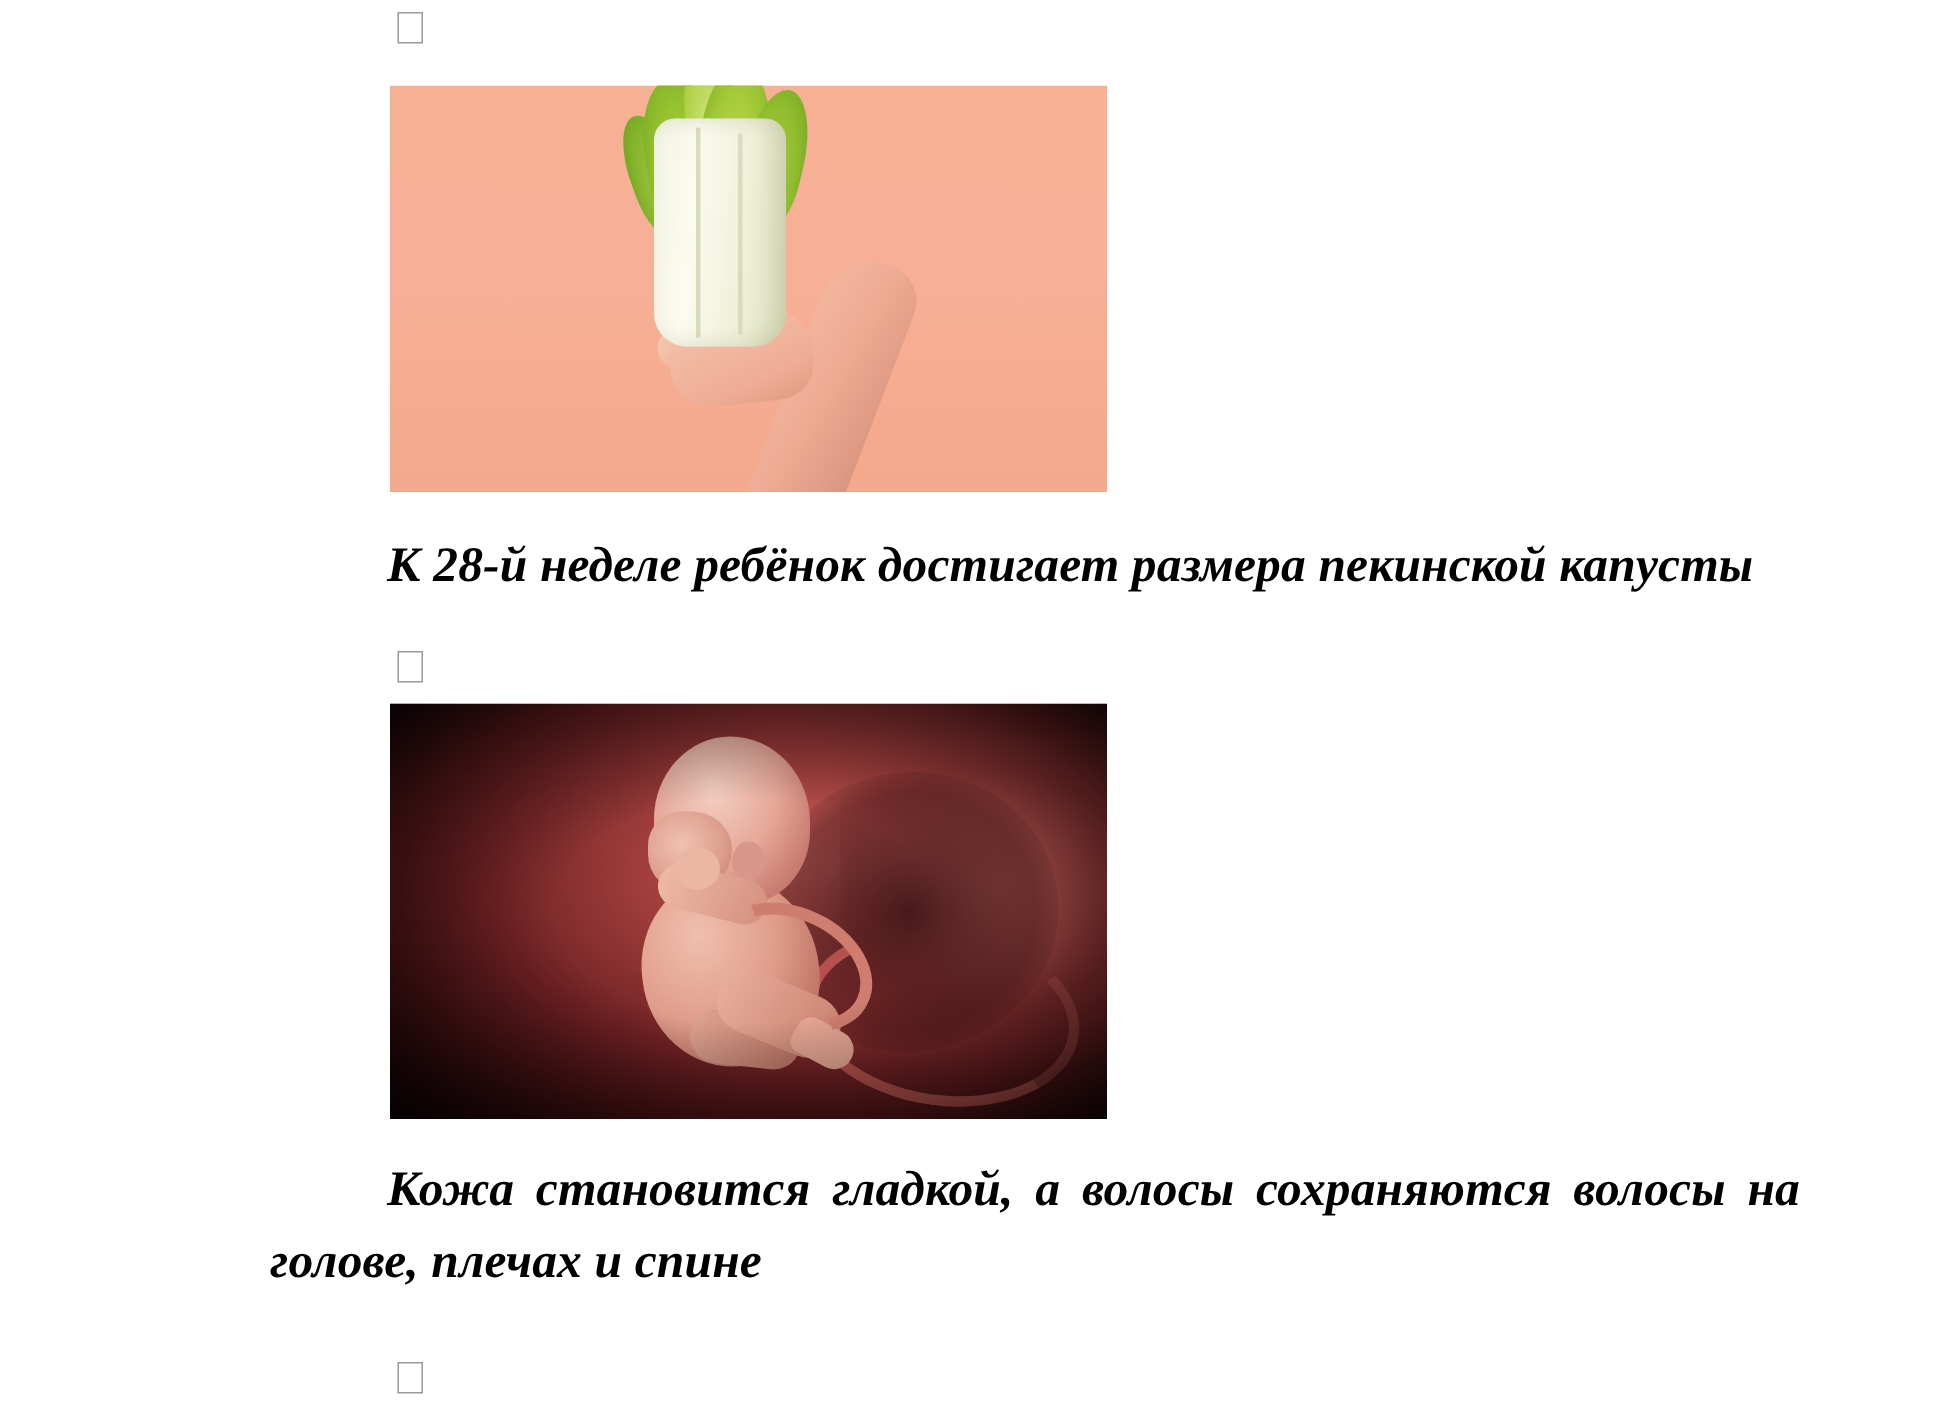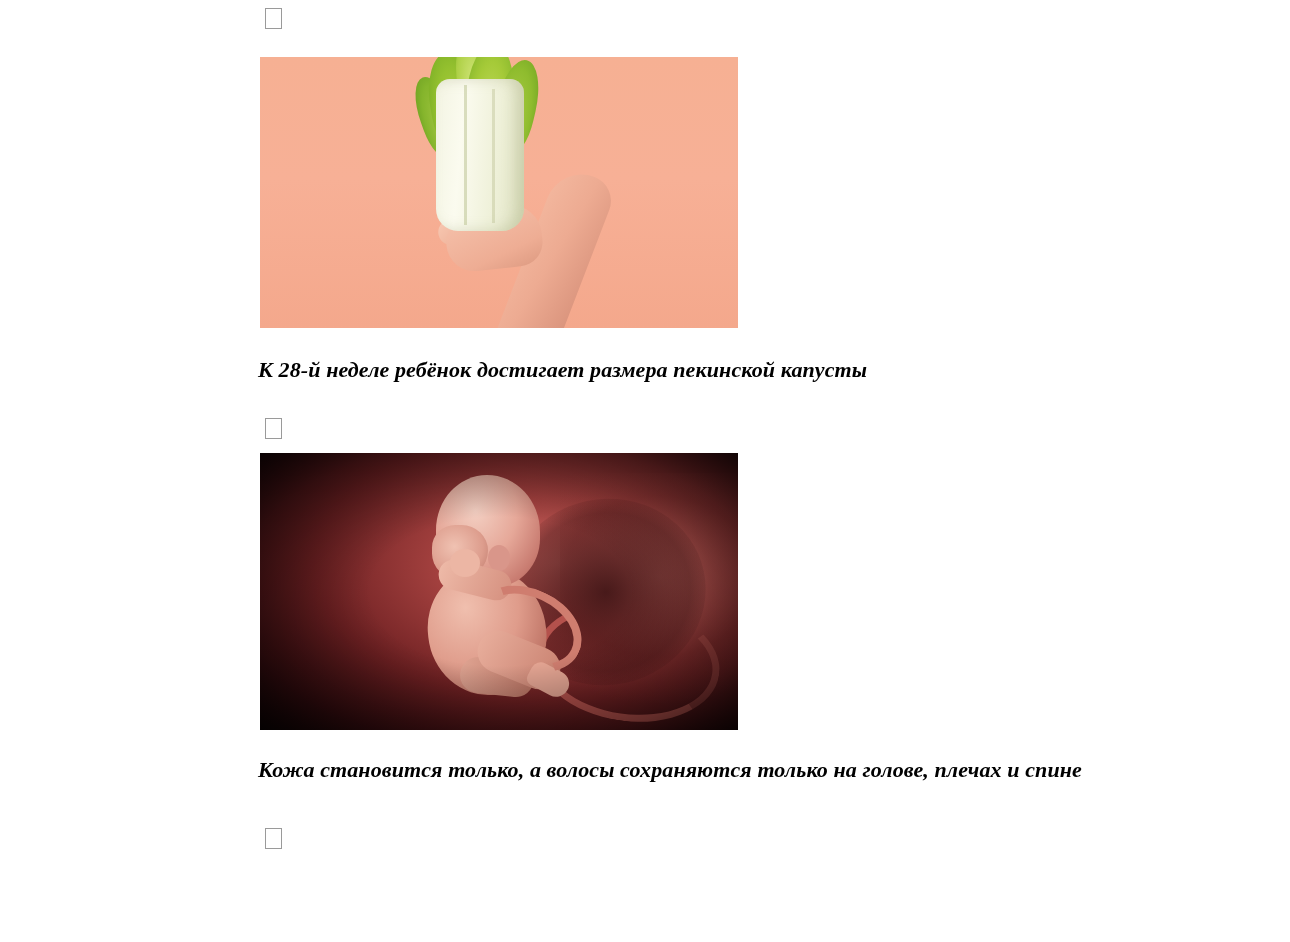--- a/index.html
+++ b/index.html
@@ -36,21 +36,21 @@
   }
 
   .figure {
     margin-left: 80px;
     width: 478px;
     overflow: hidden;
     line-height: 0;
   }
 
   .caption {
-    font-size: 22px;
+    font-size: 33px;
     font-weight: bold;
     font-style: italic;
     line-height: 1.45;
     text-align: justify;
     text-indent: 78px;
     letter-spacing: 0.1px;
     margin: 0;
   }
 
   
@@ -307,20 +307,20 @@
         <div class="f-arm"></div>
         <div class="f-hand"></div>
         <div class="f-leg2"></div>
         <div class="f-leg"></div>
         <div class="f-foot"></div>
         <div class="cord2"></div>
         <div class="vignette"></div>
       </div>
     </div>
 
-    <p class="caption" style="margin-top:24px;">Кожа становится только, а волосы сохраняются только на голове, плечах и спине</p>
+    <p class="caption" style="margin-top:24px;">Кожа становится гладкой, а волосы сохраняются волосы на голове, плечах и спине</p>
   </div>
 
   <div class="block" style="padding-top:42px;">
     <div class="placeholder-box"></div>
   </div>
 
 </div>
 
 </body></html>

